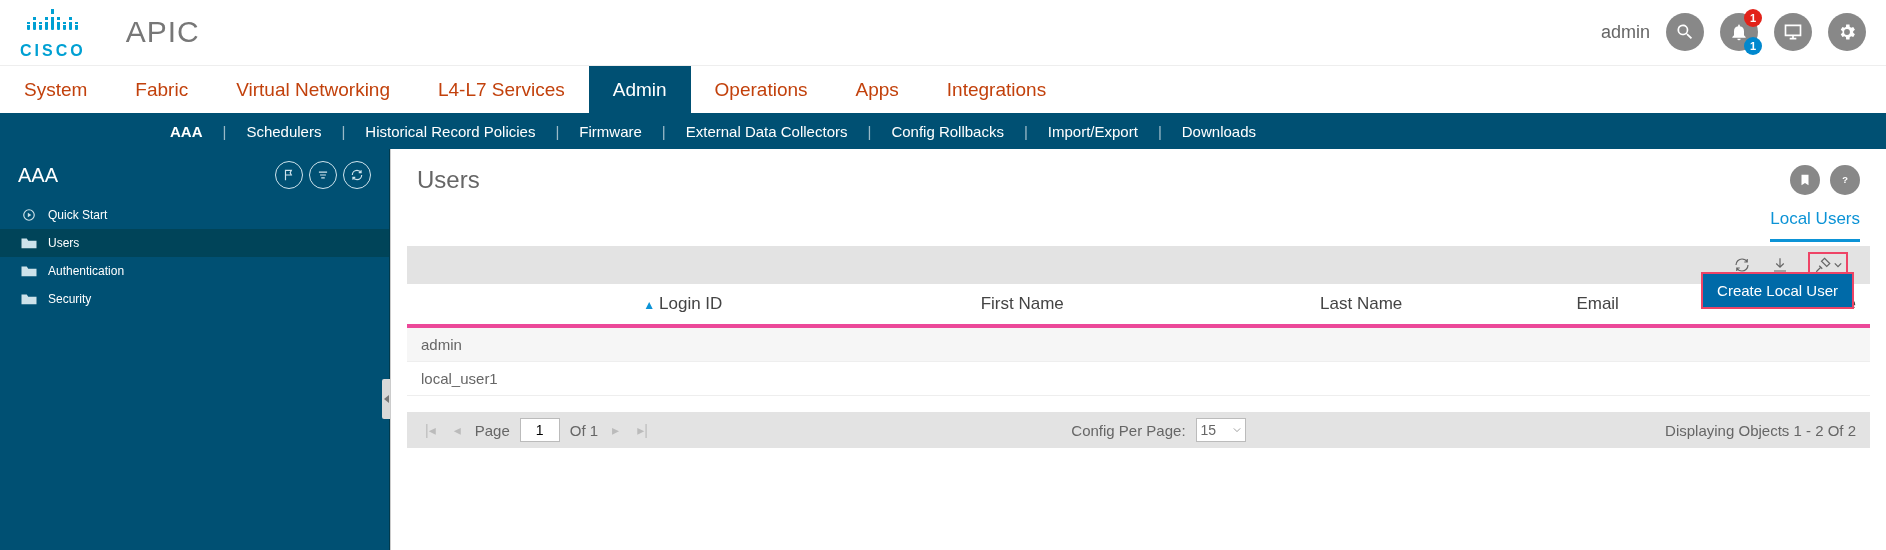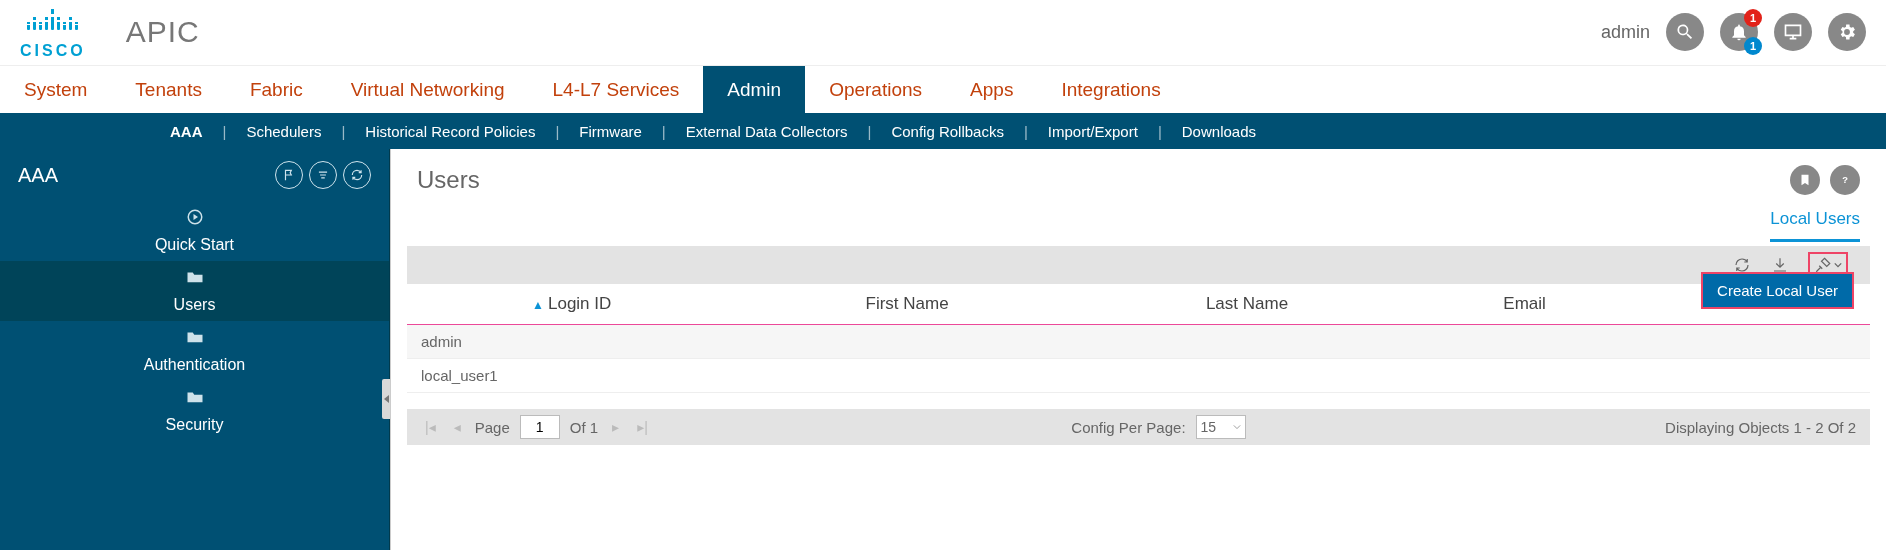--- a/index.html
+++ b/index.html
@@ -51,21 +51,21 @@
   .body-area{display:flex;height:401px;}
   
   
   .sidebar{width:390px;background:var(--cisco-teal);color:#fff;position:relative;border-right:1px solid #003a4d;}
   .sidebar-head{display:flex;align-items:center;padding:12px 18px 8px;}
   .sidebar-title{font-size:20px;}
   .sidebar-icons{margin-left:auto;display:flex;gap:6px;}
   .ring-btn{width:28px;height:28px;border:1.5px solid #cfe4ed;border-radius:50%;display:flex;align-items:center;justify-content:center;cursor:pointer;}
   .ring-btn svg{width:14px;height:14px;fill:none;stroke:#cfe4ed;stroke-width:2;}
   .tree{padding:4px 0;}
-  .tree-item{display:flex;align-items:center;gap:10px;padding:7px 20px;cursor:pointer;font-size:16px;flex-direction:column;}
+  .tree-item{display:flex;align-items:center;gap:10px;padding:7px 20px;cursor:pointer;font-size:12px;}
   .tree-item.active{background:var(--cisco-teal-dark);}
   .tree-item .ticon{width:18px;height:14px;flex:0 0 18px;}
   .folder-icon{fill:#cde2ea;}
   .collapse-handle{position:absolute;right:-1px;top:230px;width:8px;height:40px;background:#d9d9d9;border-radius:2px 0 0 2px;display:flex;align-items:center;justify-content:center;cursor:pointer;}
   .collapse-handle::before{content:"";border-right:5px solid #777;border-top:4px solid transparent;border-bottom:4px solid transparent;}
   
   
   .main{flex:1;background:#fff;border-left:1px solid #ccc;display:flex;flex-direction:column;}
   .page-header{display:flex;align-items:center;padding:16px 26px 8px;}
   .page-title{font-size:24px;color:#666;font-weight:400;}
@@ -78,21 +78,21 @@
   .subtab.active{color:var(--link);border-bottom-color:var(--link);}
   
   .toolbar{background:var(--gray-bg2);display:flex;align-items:center;justify-content:flex-end;padding:6px 22px;gap:18px;margin:4px 16px 0;position:relative;}
   .tool-icn{width:20px;height:20px;cursor:pointer;display:flex;align-items:center;justify-content:center;}
   .tool-icn svg{width:18px;height:18px;stroke:#666;fill:none;stroke-width:1.6;}
   .tools-box{border:2px solid #e46;padding:2px 4px;display:flex;align-items:center;gap:2px;}
   .dropdown-menu{position:absolute;right:16px;top:26px;background:#006aa8;color:#fff;font-size:15px;padding:8px 14px;cursor:pointer;white-space:nowrap;border:2px solid #e46;z-index:5;}
   
   .table-wrap{margin:0 16px;}
   table{width:100%;border-collapse:collapse;}
-  thead th{text-align:center;font-weight:400;font-size:17px;color:#444;padding:10px 14px;border-bottom:1px solid #ec4899;background:#fff;}
+  thead th{text-align:right;font-weight:400;font-size:17px;color:#444;padding:10px 14px;border-bottom:4px solid #ec4899;background:#fff;}
   thead th.sorted{color:#444;}
   .sort-arrow{color:var(--link);font-size:12px;margin-right:4px;}
   tbody td{padding:8px 14px;font-size:15px;color:#666;border-bottom:1px solid #eee;}
   tbody tr:nth-child(odd){background:#f6f6f6;}
   
   .pager{background:var(--gray-bg2);display:flex;align-items:center;padding:6px 14px;margin:16px 16px 0;font-size:15px;color:#666;gap:10px;}
   .pager .pgbtn{color:#bbb;cursor:pointer;font-size:14px;padding:0 4px;}
   .pager input, .pager .sel{width:40px;height:24px;border:1px solid #bbb;text-align:center;font-size:14px;background:#fff;}
   .pager .sel{width:50px;display:inline-flex;align-items:center;justify-content:space-between;padding:0 4px;}
   .pager .spacer{flex:1;}
@@ -138,21 +138,20 @@
     <div class="circ-btn">
       <svg viewBox="0 0 24 24">
           <path d="M19.4 13a7.5 7.5 0 000-2l2.1-1.6-2-3.4-2.5 1a7.4 7.4 0 00-1.7-1L15 3h-4l-.3 2.9a7.4 7.4 0 00-1.7 1l-2.5-1-2 3.4L6.6 11a7.5 7.5 0 000 2l-2.1 1.6 2 3.4 2.5-1a7.4 7.4 0 001.7 1L11 21h4l.3-2.9a7.4 7.4 0 001.7-1l2.5 1 2-3.4zM12 15.5A3.5 3.5 0 1115.5 12 3.5 3.5 0 0112 15.5z"></path>
         </svg>
     </div>
   </div>
 </div>
 
 <div class="primary-nav">
   <div class="tab">System</div>
-  <div class="tab">Tenants</div>
   <div class="tab">Fabric</div>
   <div class="tab">Virtual Networking</div>
   <div class="tab">L4-L7 Services</div>
   <div class="tab active">Admin</div>
   <div class="tab">Operations</div>
   <div class="tab">Apps</div>
   <div class="tab">Integrations</div>
 </div>
 
 <div class="secondary-nav">

